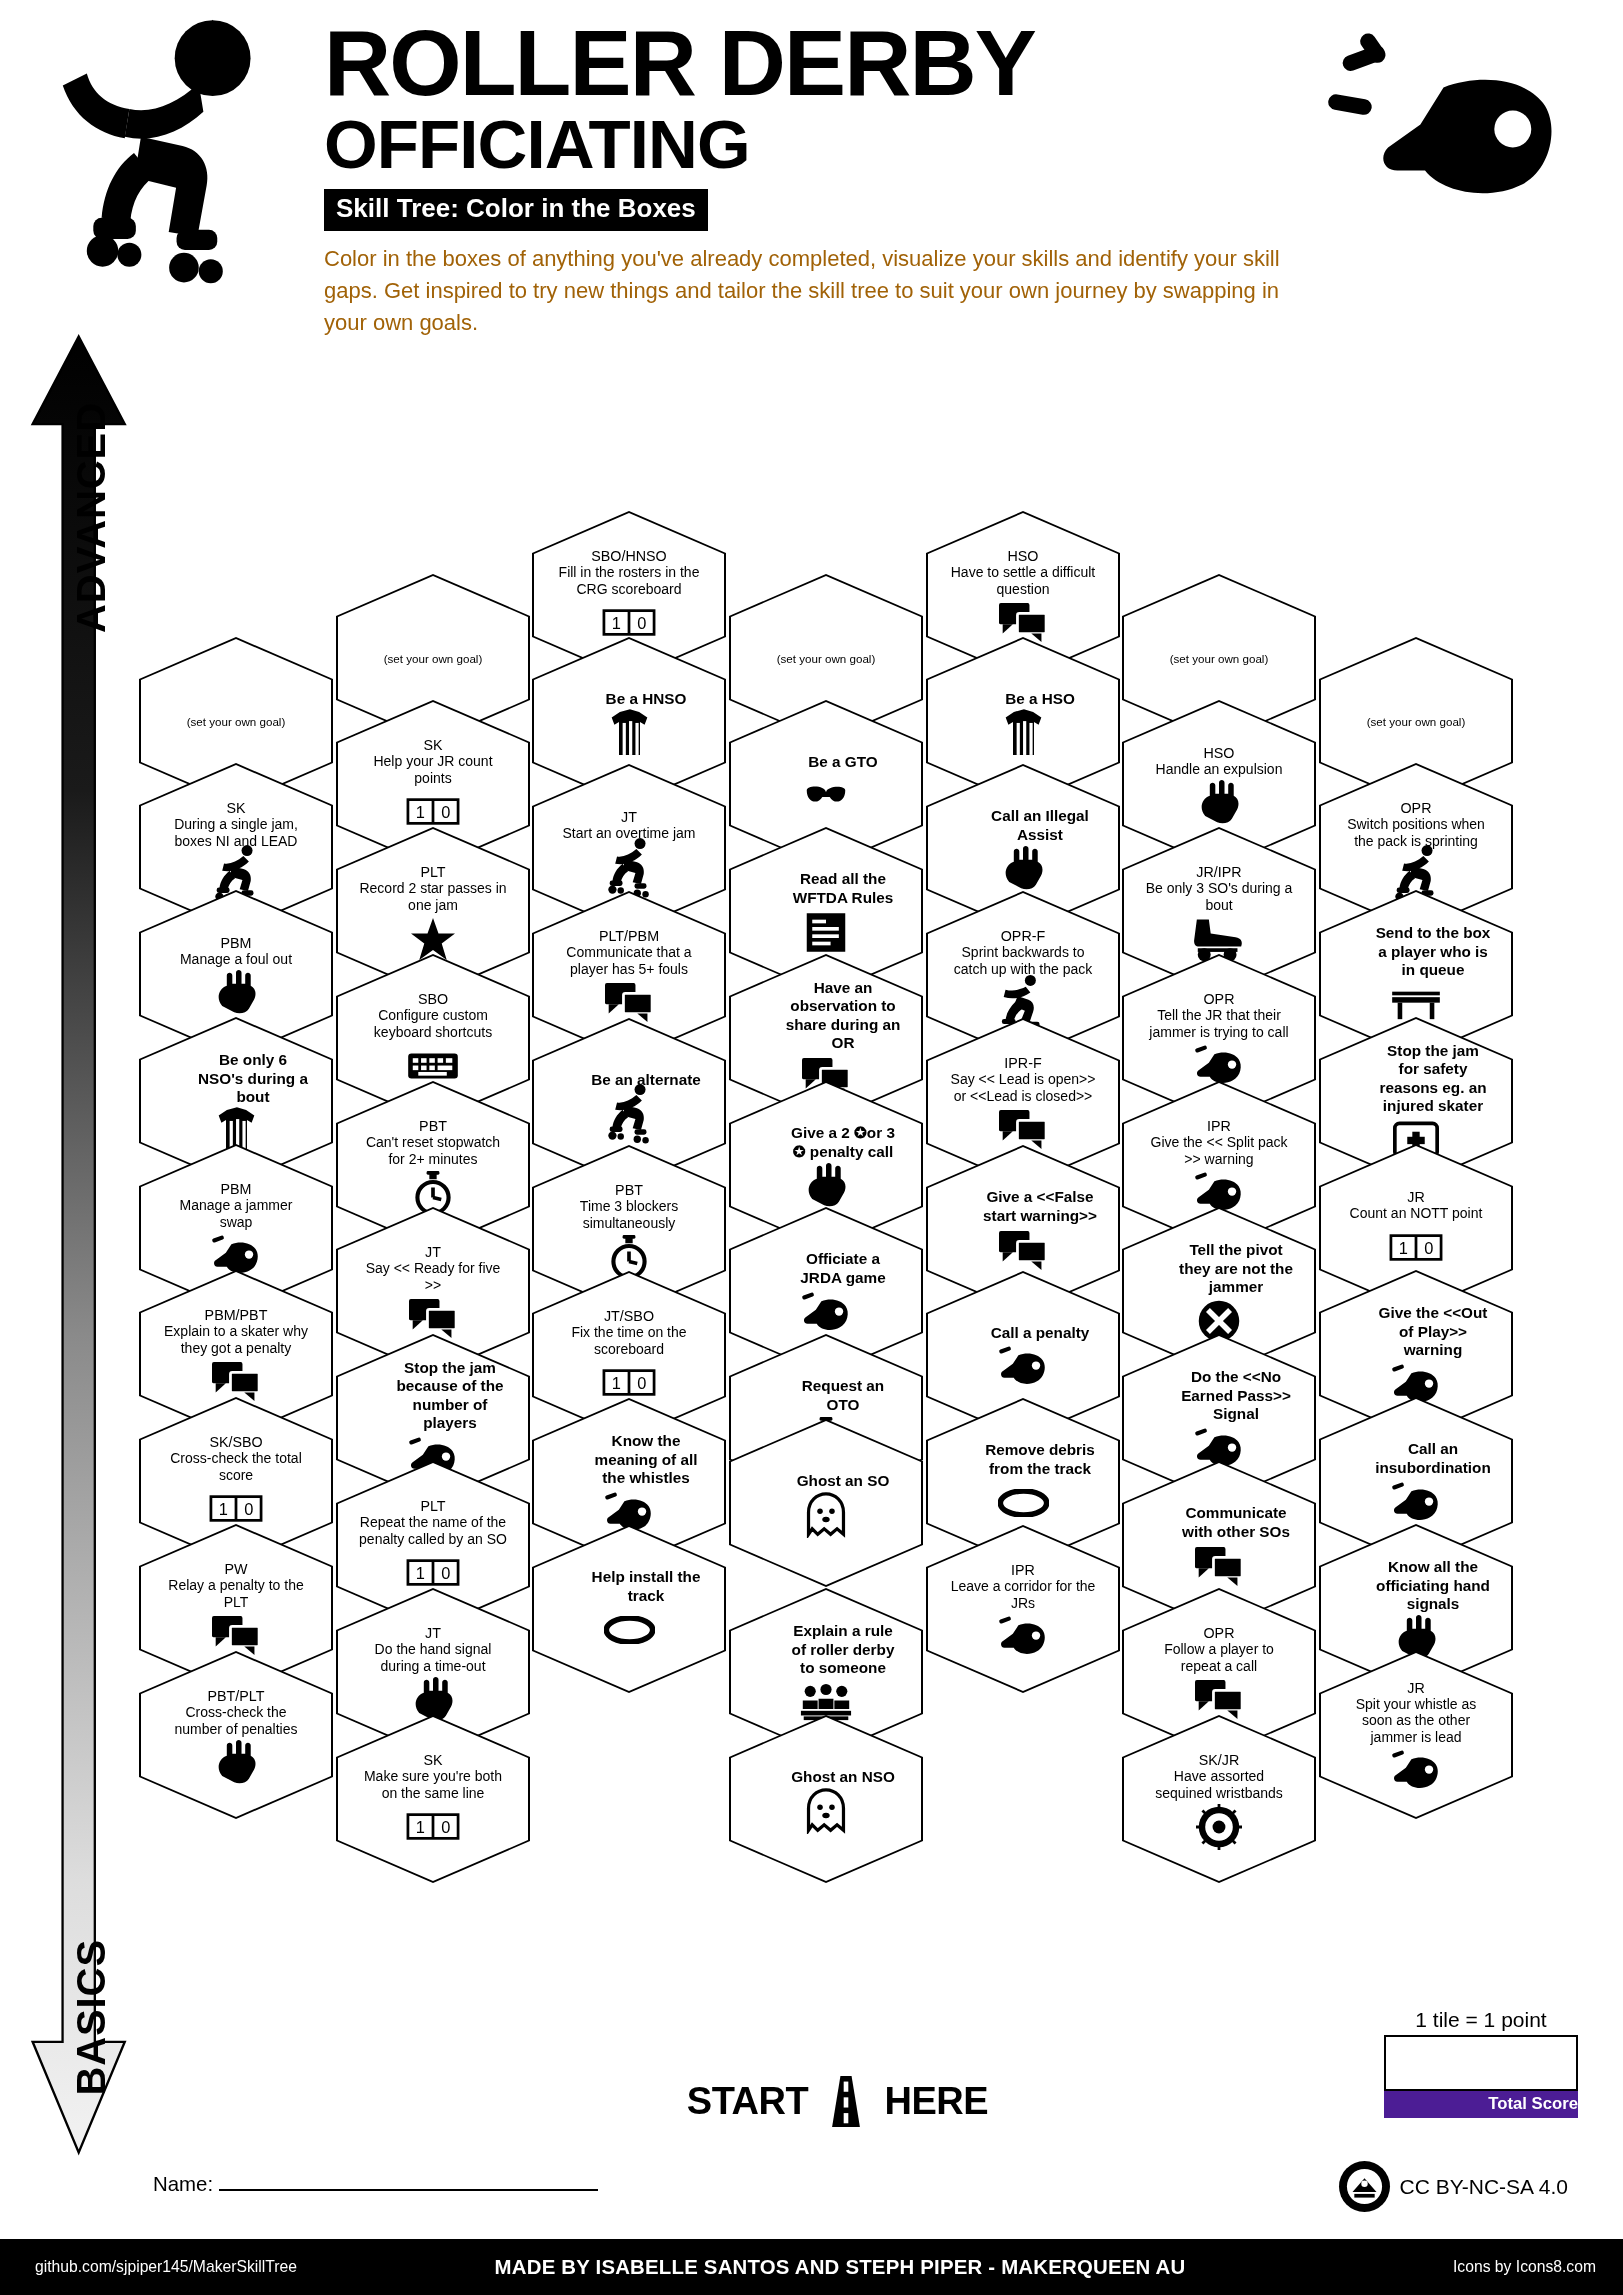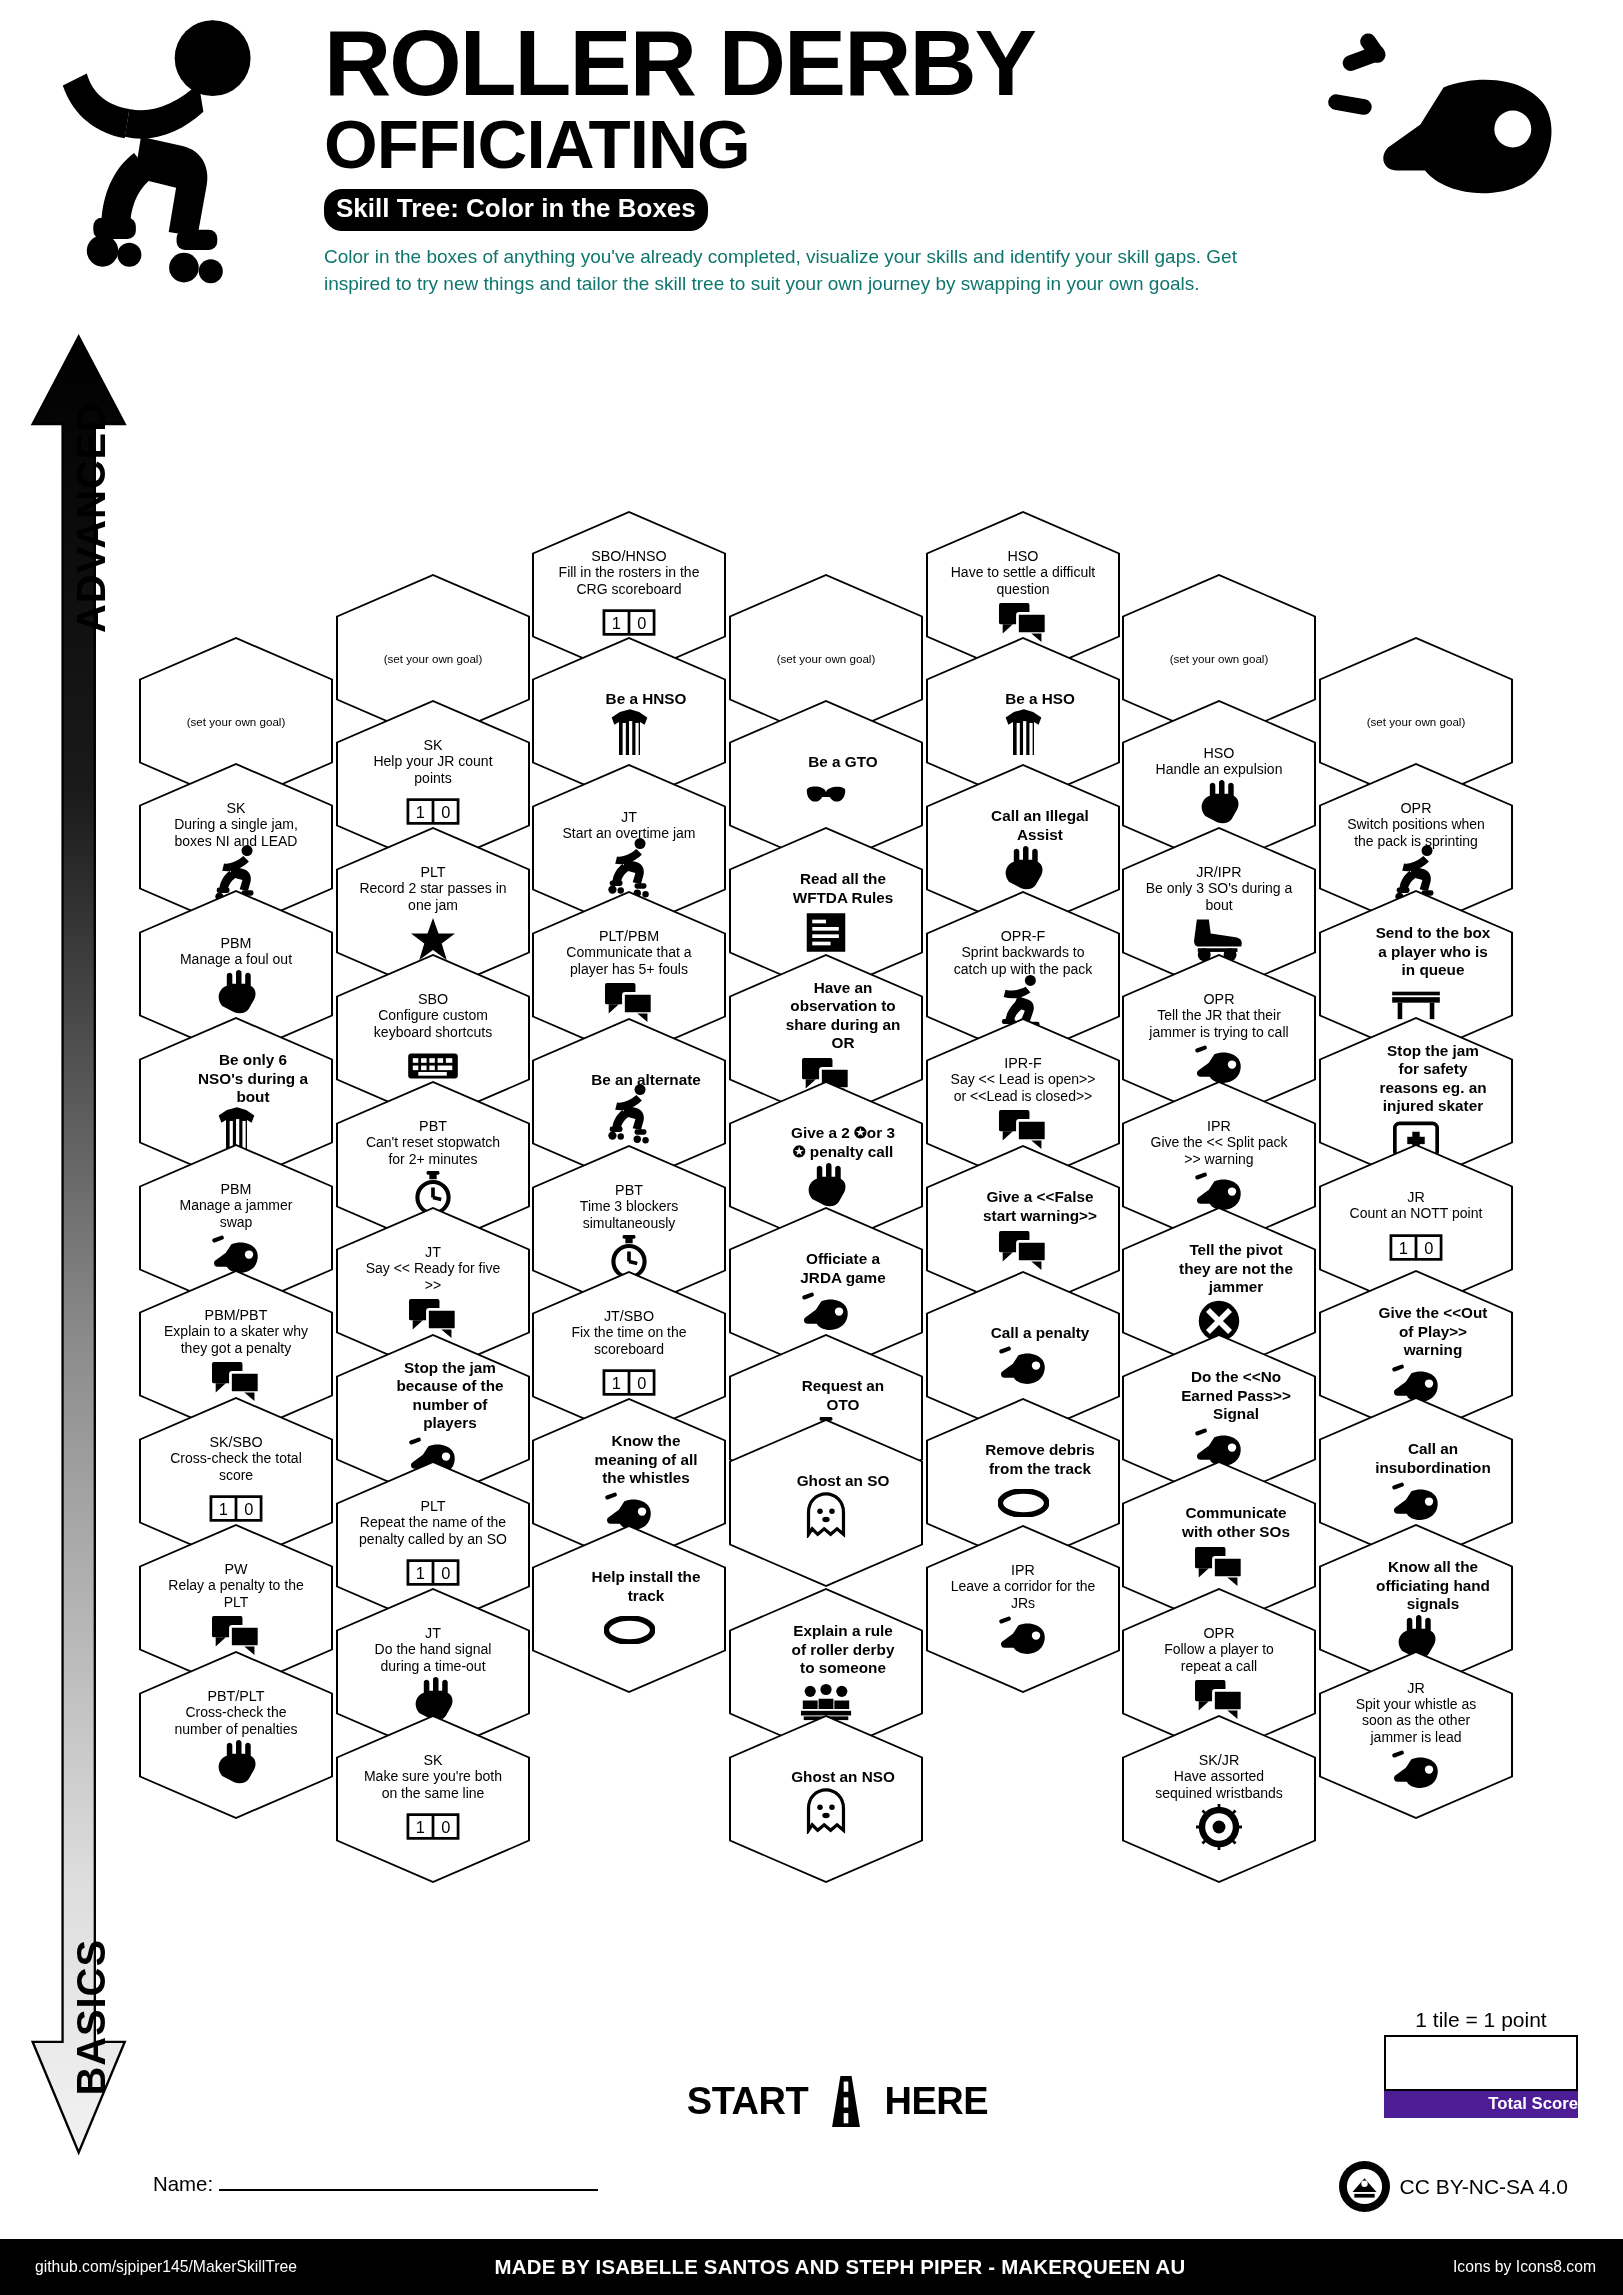--- a/index.html
+++ b/index.html
@@ -18,24 +18,24 @@
   .title-block { position:absolute; left:324px; top:18.5px; width:972px; text-align:left; }
   .title-main {
     font-size:93px; font-weight:bold; letter-spacing:-1.9px; line-height:0.95;
     font-family:"Liberation Sans", sans-serif;
   }
   .title-sub {
     font-size:69px; font-weight:bold; letter-spacing:-0.9px; line-height:1.0; margin-top:2.8px;
   }
   .title-tag {
     display:inline-block; margin-top:10.2px; background:#000; color:#fff;
-    font-size:26px; font-weight:bold; padding:4.6px 12px 6.5px 12px; letter-spacing:0px;border-radius:18px;
+    font-size:26px; font-weight:bold; padding:4.6px 12px 6.5px 12px; letter-spacing:0px;
   }
   .title-desc {
-    margin-top:12px; font-size:19px; line-height:1.45; font-weight:normal; color:#0f766e;
+    margin-top:12px; font-size:22px; line-height:1.45; font-weight:normal; color:#a16207;
   }
 
   .skater-icon { position:absolute; left:60px; top:14px; width:222px; height:301px; }
   .whistle-icon { position:absolute; right:65px; top:32px; width:231px; height:194px; }
 
   
   .axis { position:absolute; left:28px; top:333px; width:106px; height:1823px; }
   .axis svg { position:absolute; left:0; top:0; }
   .axis-label {
     position:absolute; font-size:40px; font-weight:bold; letter-spacing:0.9px;

